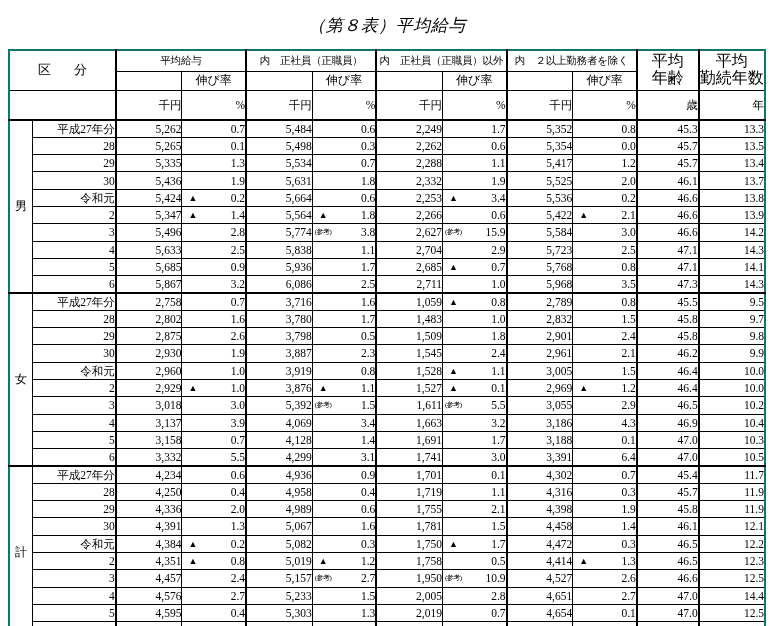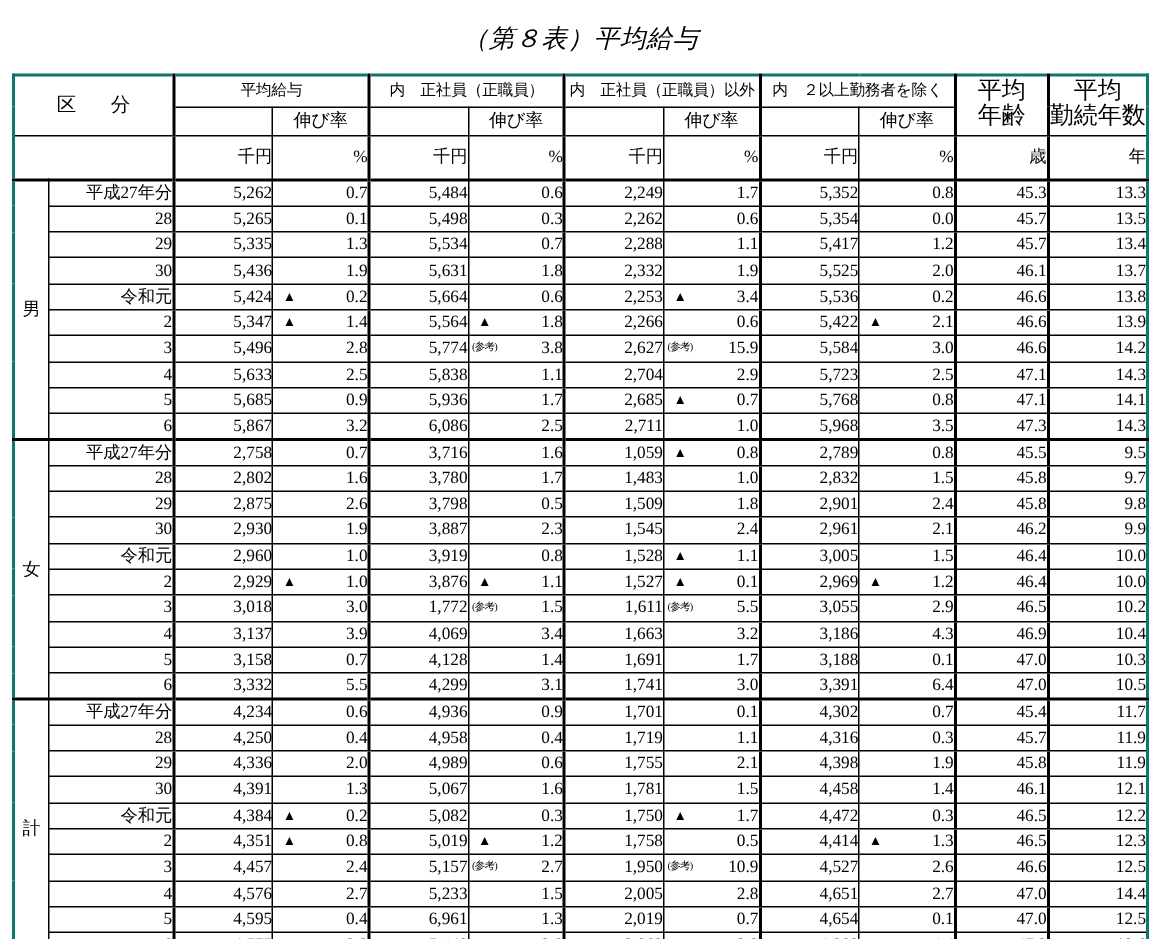--- a/index.html
+++ b/index.html
@@ -431,21 +431,21 @@
           <td class="rate"><span class="tri">▲</span>0.1</td>
           <td class="num grp-start">2,969</td>
           <td class="rate"><span class="tri">▲</span>1.2</td>
           <td class="num grp-start">46.4</td>
           <td class="num grp-start">10.0</td>
         </tr>
         <tr>
           <td class="yr">3</td>
           <td class="num grp-start">3,018</td>
           <td class="rate">3.0</td>
-          <td class="num grp-start">1,772</td>
+          <td class="num grp-start">5,392</td>
           <td class="rate"><span class="ref">(参考)</span>1.5</td>
           <td class="num grp-start">1,611</td>
           <td class="rate"><span class="ref">(参考)</span>5.5</td>
           <td class="num grp-start">3,055</td>
           <td class="rate">2.9</td>
           <td class="num grp-start">46.5</td>
           <td class="num grp-start">10.2</td>
         </tr>
         <tr>
           <td class="yr">4</td>
@@ -588,21 +588,21 @@
           <td class="rate">2.8</td>
           <td class="num grp-start">4,651</td>
           <td class="rate">2.7</td>
           <td class="num grp-start">47.0</td>
           <td class="num grp-start">14.4</td>
         </tr>
         <tr>
           <td class="yr">5</td>
           <td class="num grp-start">4,595</td>
           <td class="rate">0.4</td>
-          <td class="num grp-start">6,961</td>
+          <td class="num grp-start">5,303</td>
           <td class="rate">1.3</td>
           <td class="num grp-start">2,019</td>
           <td class="rate">0.7</td>
           <td class="num grp-start">4,654</td>
           <td class="rate">0.1</td>
           <td class="num grp-start">47.0</td>
           <td class="num grp-start">12.5</td>
         </tr>
         <tr class="sec-bot">
           <td class="yr">6</td>

